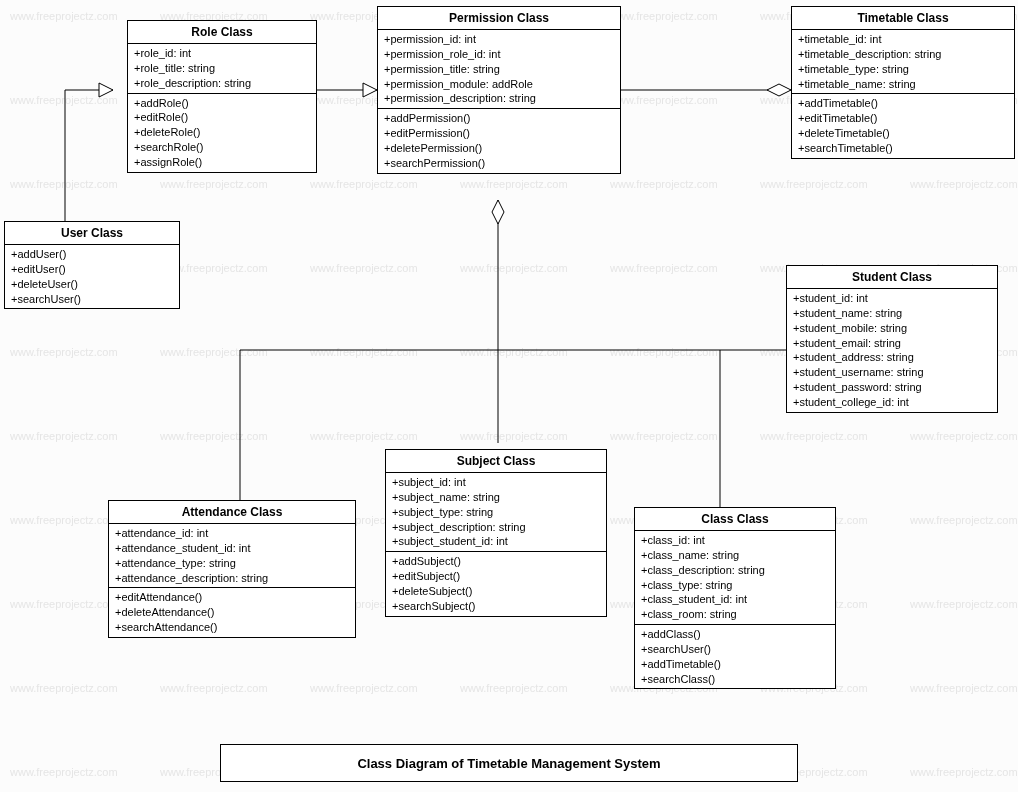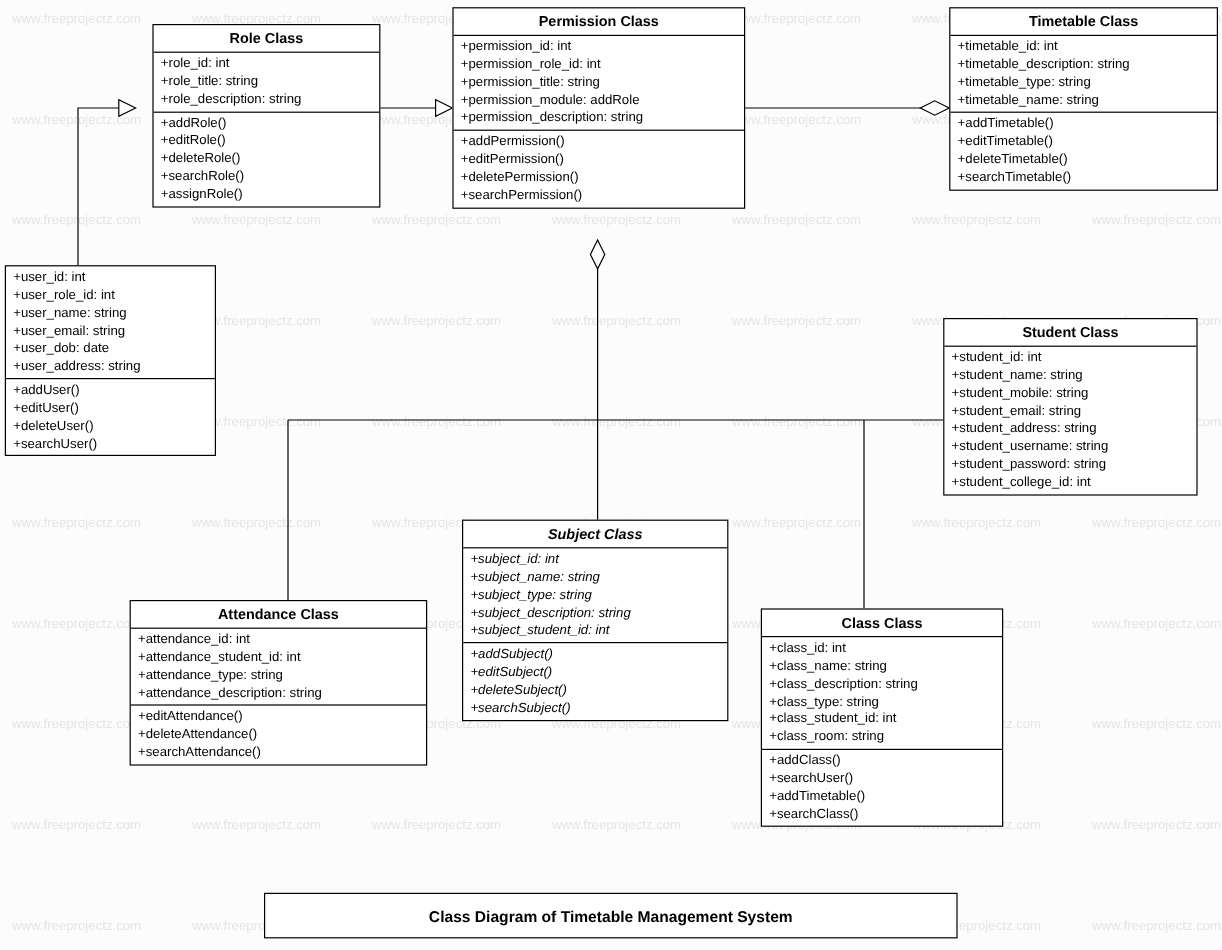--- a/index.html
+++ b/index.html
@@ -208,28 +208,21 @@
     </div>
   <div class="uml-section" id="timetable-methods">
       <div>+addTimetable()</div>
       <div>+editTimetable()</div>
       <div>+deleteTimetable()</div>
       <div>+searchTimetable()</div>
     </div>
 </div>
 
 <div class="uml-class" style="left:4px; top:221px; width:174px;">
-  <div class="uml-section" id="user-attrs">
-      <div>+user_id: int</div>
-      <div>+user_role_id: int</div>
-      <div>+user_name: string</div>
-      <div>+user_email: string</div>
-      <div>+user_dob: date</div>
-      <div>+user_address: string</div>
-    </div>
+  <div class="uml-title">User Class</div>
   <div class="uml-section" id="user-methods">
       <div>+addUser()</div>
       <div>+editUser()</div>
       <div>+deleteUser()</div>
       <div>+searchUser()</div>
     </div>
 </div>
 
 <div class="uml-class" style="left:786px; top:265px; width:210px;">
   <div class="uml-title">Student Class</div>
@@ -238,21 +231,21 @@
       <div>+student_name: string</div>
       <div>+student_mobile: string</div>
       <div>+student_email: string</div>
       <div>+student_address: string</div>
       <div>+student_username: string</div>
       <div>+student_password: string</div>
       <div>+student_college_id: int</div>
     </div>
 </div>
 
-<div class="uml-class" style="left:385px; top:433px; width:220px;font-style:italic;">
+<div class="uml-class" style="left:385px; top:449px; width:220px;">
   <div class="uml-title">Subject Class</div>
   <div class="uml-section" id="subject-attrs">
       <div>+subject_id: int</div>
       <div>+subject_name: string</div>
       <div>+subject_type: string</div>
       <div>+subject_description: string</div>
       <div>+subject_student_id: int</div>
     </div>
   <div class="uml-section" id="subject-methods">
       <div>+addSubject()</div>

